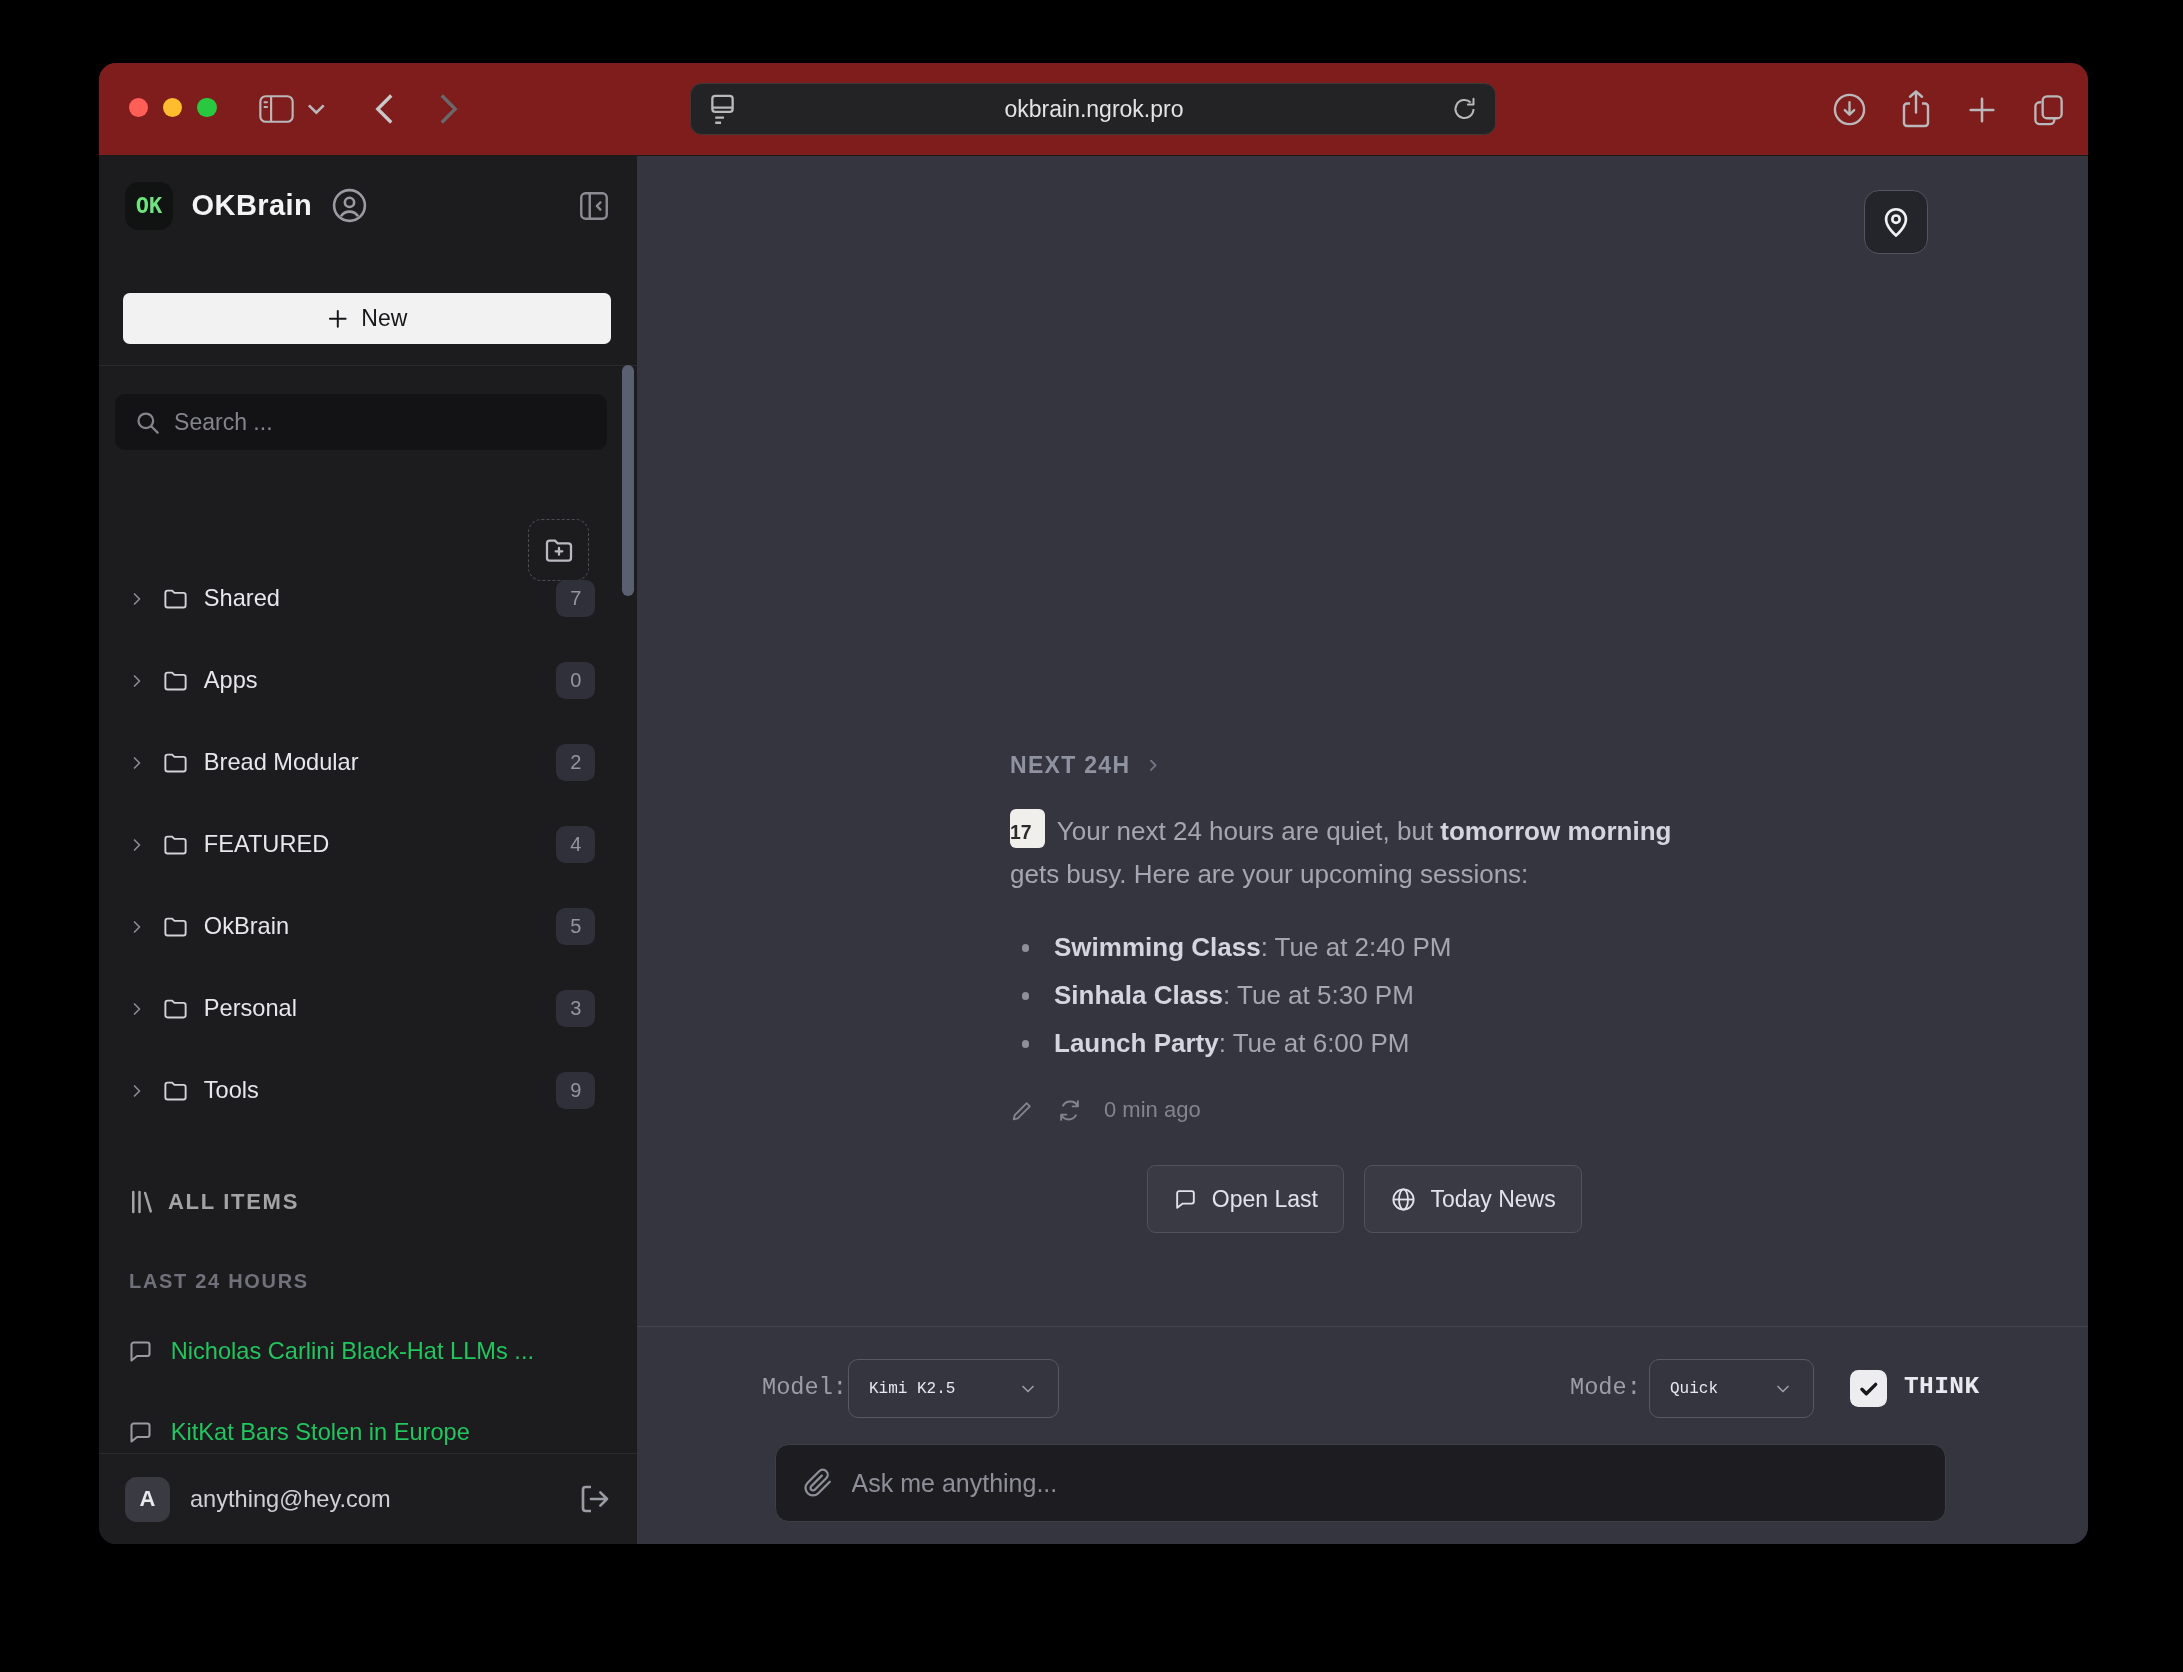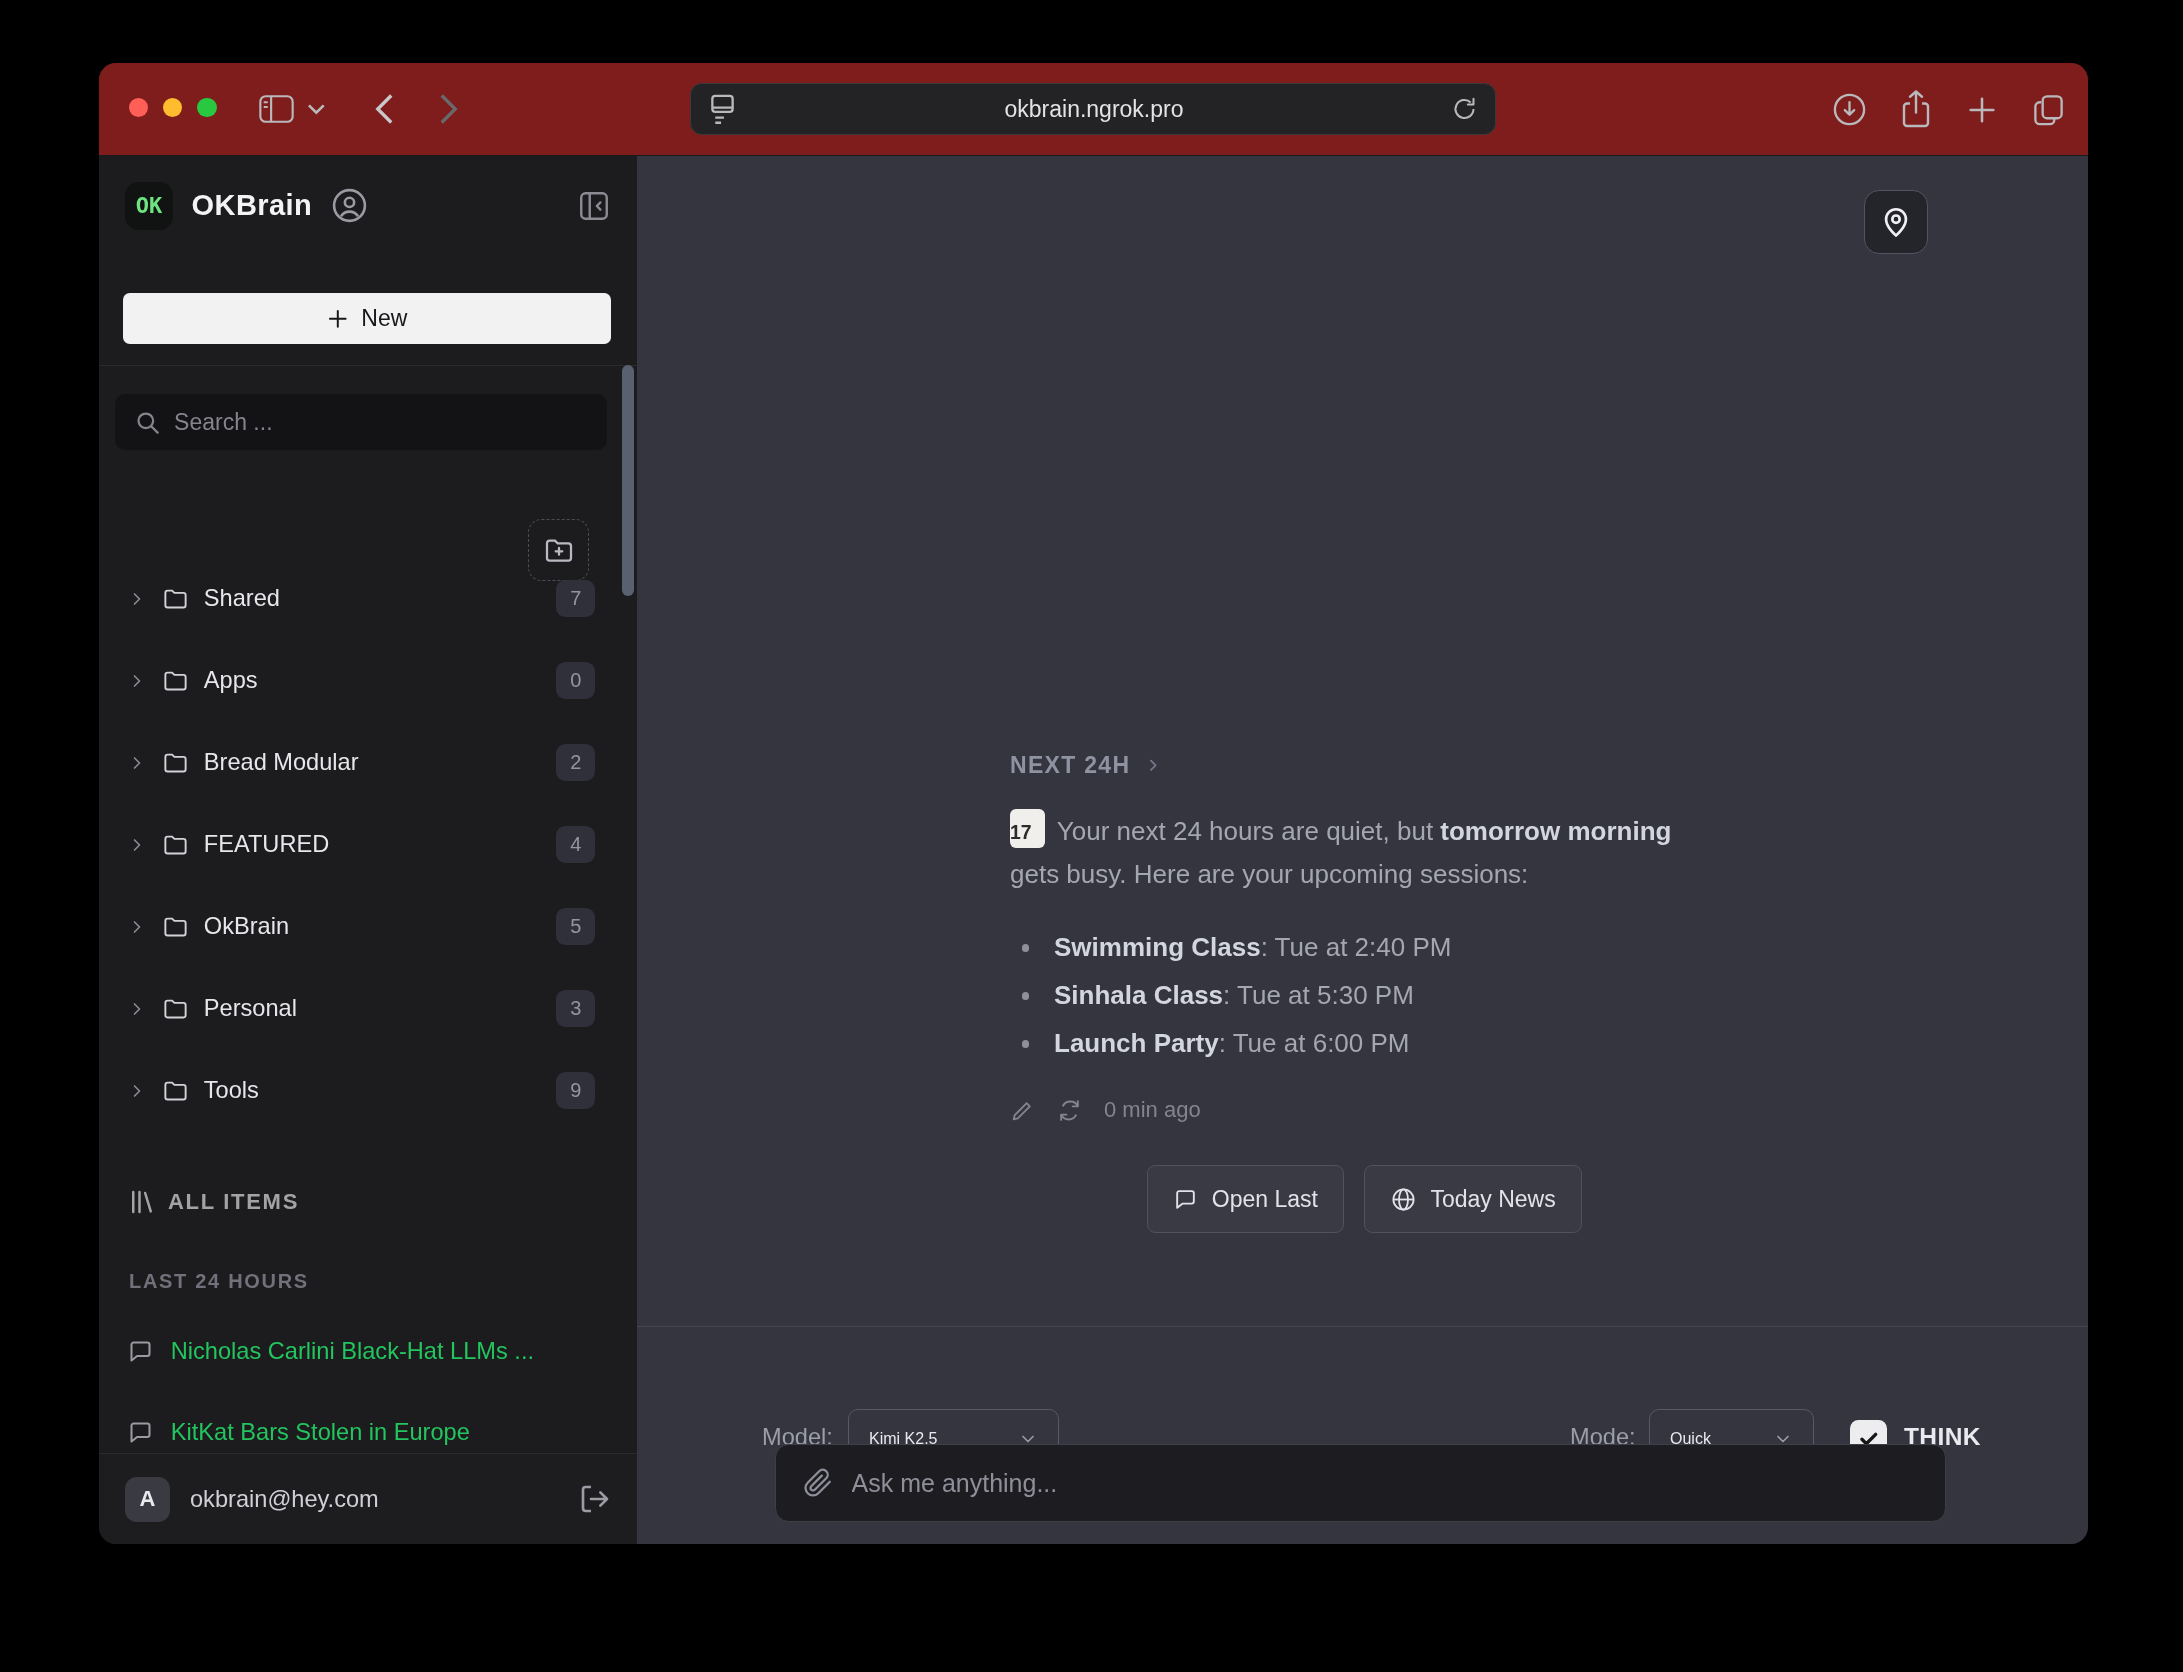--- a/index.html
+++ b/index.html
@@ -86,21 +86,21 @@
   .bullets { margin-top:27px; list-style:none; }
   .bullets li { position:relative; padding-left:44px; font-size:26px; line-height:48px; color:#a4a6b2; }
   .bullets li .dot { position:absolute; left:11.8px; top:21px; width:7.6px; height:7.6px; border-radius:50%; background:#8d8f9a; }
   .meta { margin-top:30px; display:flex; align-items:center; gap:22px; color:#82848e; font-size:22px; }
   .actions { margin-top:42px; display:flex; justify-content:center; gap:20px; }
   .act-btn { height:68px; padding:0 25px; background:#3a3a45; border:0.8px solid #515160; border-radius:8.4px;
              display:flex; align-items:center; gap:13.5px; color:#e2e3ea; font-size:23px; }
 
   
   .comp-div { position:absolute; left:0; top:1170px; width:100%; height:0.8px; background:#454552; }
-  .comp-row { position:absolute; left:0; top:1253px; width:100%; height:61px; }
+  .comp-row { position:absolute; left:0; top:1203px; width:100%; height:61px;font-family:Liberation Mono, monospace; }
   .m-label { position:absolute; color:#9b9da8; font-size:23.6px; top:15px; }
   .lab-model { left:125px; } .lab-mode { left:933px; }
   .dropdown { position:absolute; top:0; height:59px; border:0.8px solid #585866; border-radius:10px;
               display:flex; align-items:center; padding:0 20px; color:#e8e9ef; font-size:16px; }
   .dd-model { left:211px; width:211px; } .dd-mode { left:1012px; width:165px; }
   .dropdown .dchev { margin-left:auto; color:#9a9ba6; }
   .thinkbox { position:absolute; left:1213px; top:11px; width:37px; height:37px; background:#ededf0;
               border-radius:8.4px; display:flex; align-items:center; justify-content:center; color:#17171a; }
   .think-label { position:absolute; left:1267px; top:13.5px; color:#e9eaef; font-size:24.5px; font-weight:bold; letter-spacing:0.4px; }
   .ask { position:absolute; left:138px; top:1288px; width:1171px; height:78px; background:#1d1d21;
@@ -300,21 +300,21 @@
     </div>
     <div class="chatrow" style="top:1250px">
       <svg class="cico" width="27" height="27" viewBox="0 0 24 24" fill="none" stroke="currentColor" stroke-width="1.8">
         <path d="M4 6a2 2 0 0 1 2-2h12a2 2 0 0 1 2 2v8a2 2 0 0 1-2 2H9l-5 4z" stroke-linejoin="round"></path>
       </svg>
       <span class="ctitle">KitKat Bars Stolen in Europe</span>
     </div>
 
     <div class="sb-footer">
       <div class="avatar">A</div>
-      <div class="email">okbrain@hey.com</div>
+      <div class="email">anything@hey.com</div>
       <svg class="logout-ic" width="32" height="32" viewBox="0 0 24 24" fill="none" stroke="currentColor" stroke-width="2">
         <path d="M9 21H5a2 2 0 0 1-2-2V5a2 2 0 0 1 2-2h4"></path>
           <path d="M16 17l5-5-5-5M21 12H9" stroke-linecap="round" stroke-linejoin="round"></path>
       </svg>
     </div>
 
     <div class="sb-scrollthumb"></div>
   </div>
 
   <div class="main">

